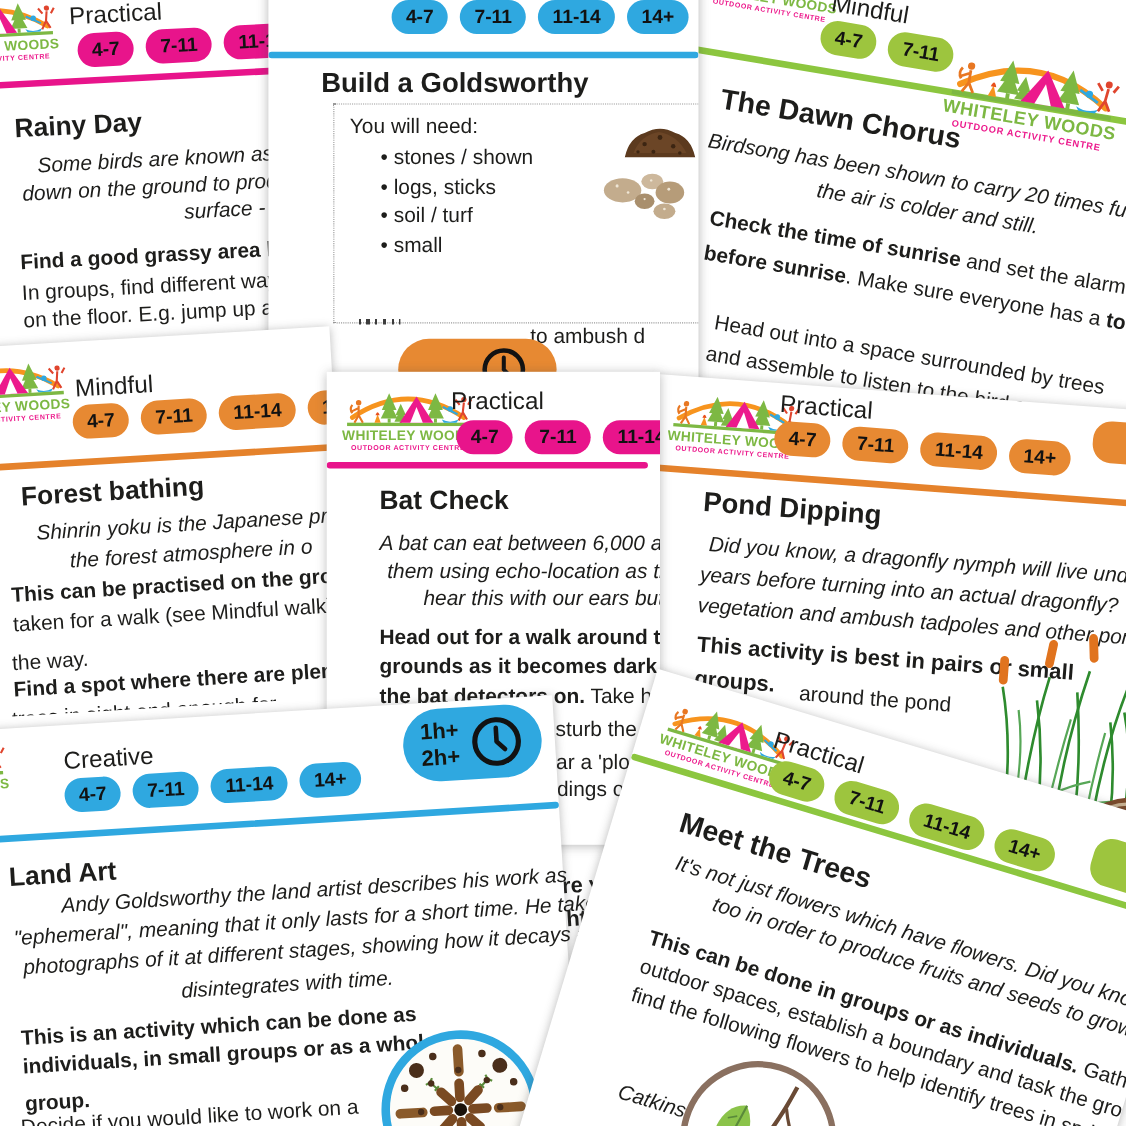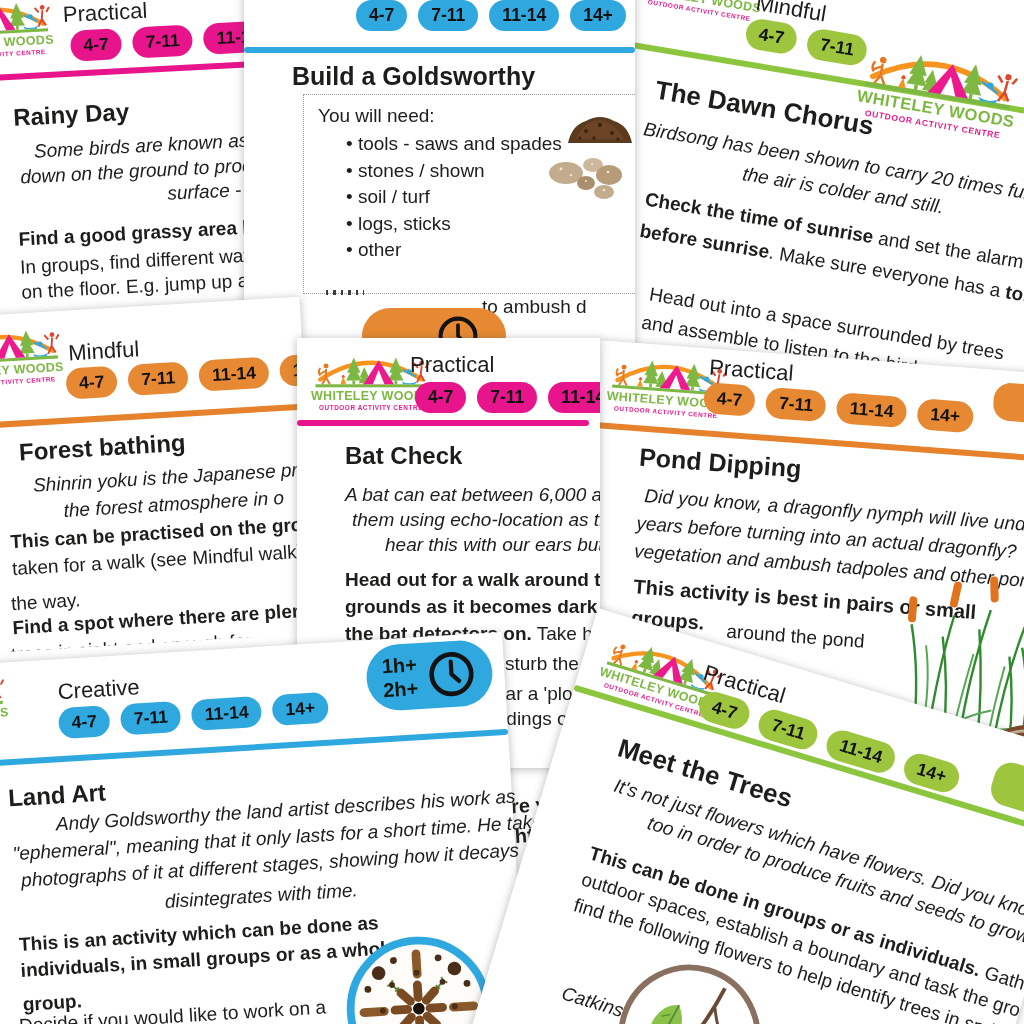--- a/index.html
+++ b/index.html
@@ -255,25 +255,24 @@
       <span class="pill blu">4-7</span>
       <span class="pill blu">7-11</span>
       <span class="pill blu">11-14</span>
       <span class="pill blu">14+</span>
     </div>
     <div class="hline lbl" style="left:0;top:95px;width:391px"></div>
     <div class="abs title" style="left:48px;top:110px;font-size:25px">Build a Goldsworthy</div>
     <div class="box" style="left:59px;top:142px;width:332px;height:198px">
       <div class="abs t" style="left:14px;top:8px">You will need:</div>
       <div class="abs t" style="left:42px;top:36px;line-height:26.5px">
-        <div>• <span>tools - saws and spades</span></div>
         <div>• <span>stones / shown</span></div>
+        <div>• <span>logs, sticks</span></div>
         <div>• <span>soil / turf</span></div>
-        <div>• <span>logs, sticks</span></div>
-        <div>• <span>other</span></div>
+        <div>• <span>small</span></div>
       </div>
       <svg class="abs" style="left:258px;top:16px;width:74px;height:36px">
           <use href="#soilimg"></use>
         </svg>
       <svg class="abs" style="left:242px;top:60px;width:86px;height:50px">
           <use href="#stonesimg"></use>
         </svg>
     </div>
     <div class="marks" style="left:82px;top:338px;width:38px"></div>
     <div class="abs t" style="left:238px;top:342px">to ambush d</div>

